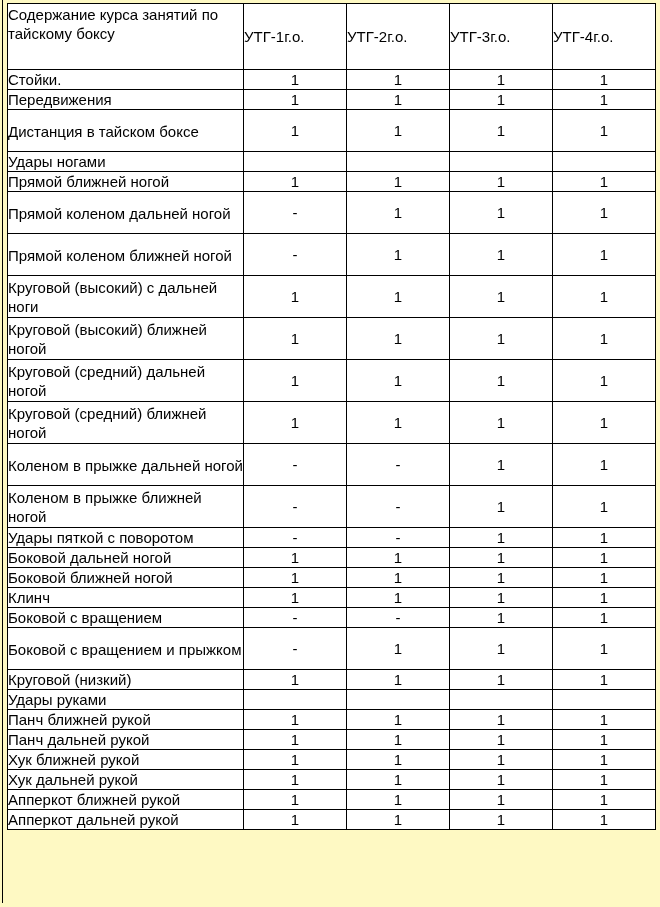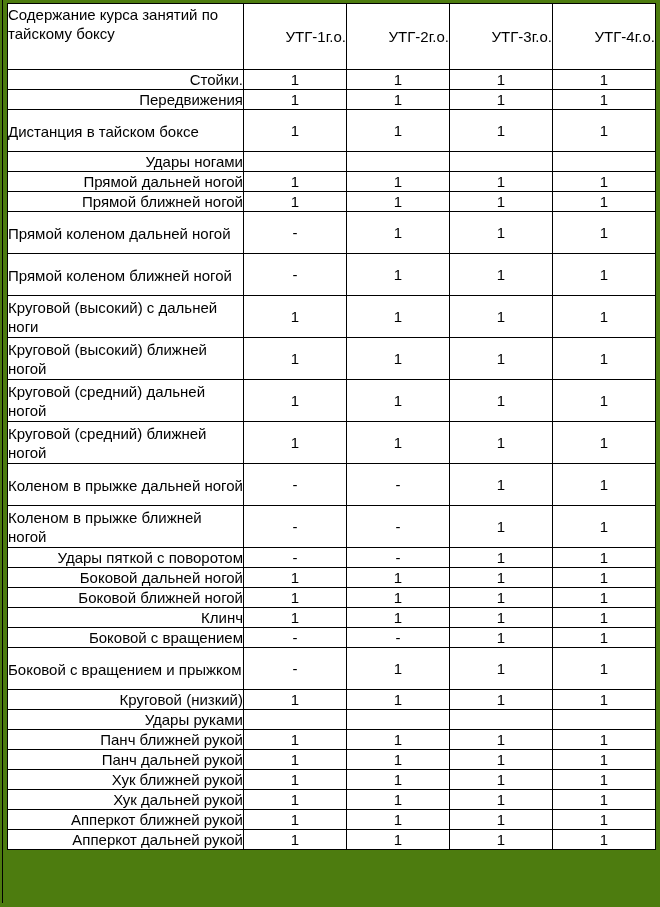--- a/index.html
+++ b/index.html
@@ -12,21 +12,21 @@
     height: 907px;
     font-family: "Liberation Sans", sans-serif;
     color: #000000;
     overflow: hidden;
   }
 
   .page {
     position: relative;
     width: 660px;
     height: 907px;
-    background: #4d7c0f;
+    background: #fef9c3;
     box-sizing: border-box;
   }
 
   
   .margin-rule {
     position: absolute;
     left: 2px;
     top: 0px;
     width: 1px;
     height: 903px;
@@ -76,35 +76,34 @@
   tr.header td {
     vertical-align: middle;
     font-size: 15px;
     line-height: 19px;
   }
   tr.header td.topic {
     vertical-align: top;
     padding-top: 2px;
   }
   tr.header td.val {
-    text-align: right;
+    text-align: left;
   }
 
   
   tr.h1 td { height: 18px; }
   tr.h2 td { height: 40px; margin-left: 46px; }
   tr.h3 td { height: 64px; }
 
   tr.h2 td.topic, tr.h3 td.topic {
     padding-top: 1px;
   }
   tr.h1 td.topic {
     padding-top: 0px;
     vertical-align: middle;
-    text-align: right;
   }
 </style>
 </head>
 <body>
 
 <div class="page">
 
   <div class="margin-rule"></div>
 
   <div class="table-wrap">
@@ -146,27 +145,20 @@
             <td class="val">1</td>
           </tr>
           <tr class="h1">
             <td class="topic">Удары ногами</td>
             <td class="val"></td>
             <td class="val"></td>
             <td class="val"></td>
             <td class="val"></td>
           </tr>
           <tr class="h1">
-            <td class="topic">Прямой дальней ногой</td>
-            <td class="val">1</td>
-            <td class="val">1</td>
-            <td class="val">1</td>
-            <td class="val">1</td>
-          </tr>
-          <tr class="h1">
             <td class="topic">Прямой ближней ногой</td>
             <td class="val">1</td>
             <td class="val">1</td>
             <td class="val">1</td>
             <td class="val">1</td>
           </tr>
           <tr class="h2">
             <td class="topic">Прямой коленом дальней ногой</td>
             <td class="val">-</td>
             <td class="val">1</td>

